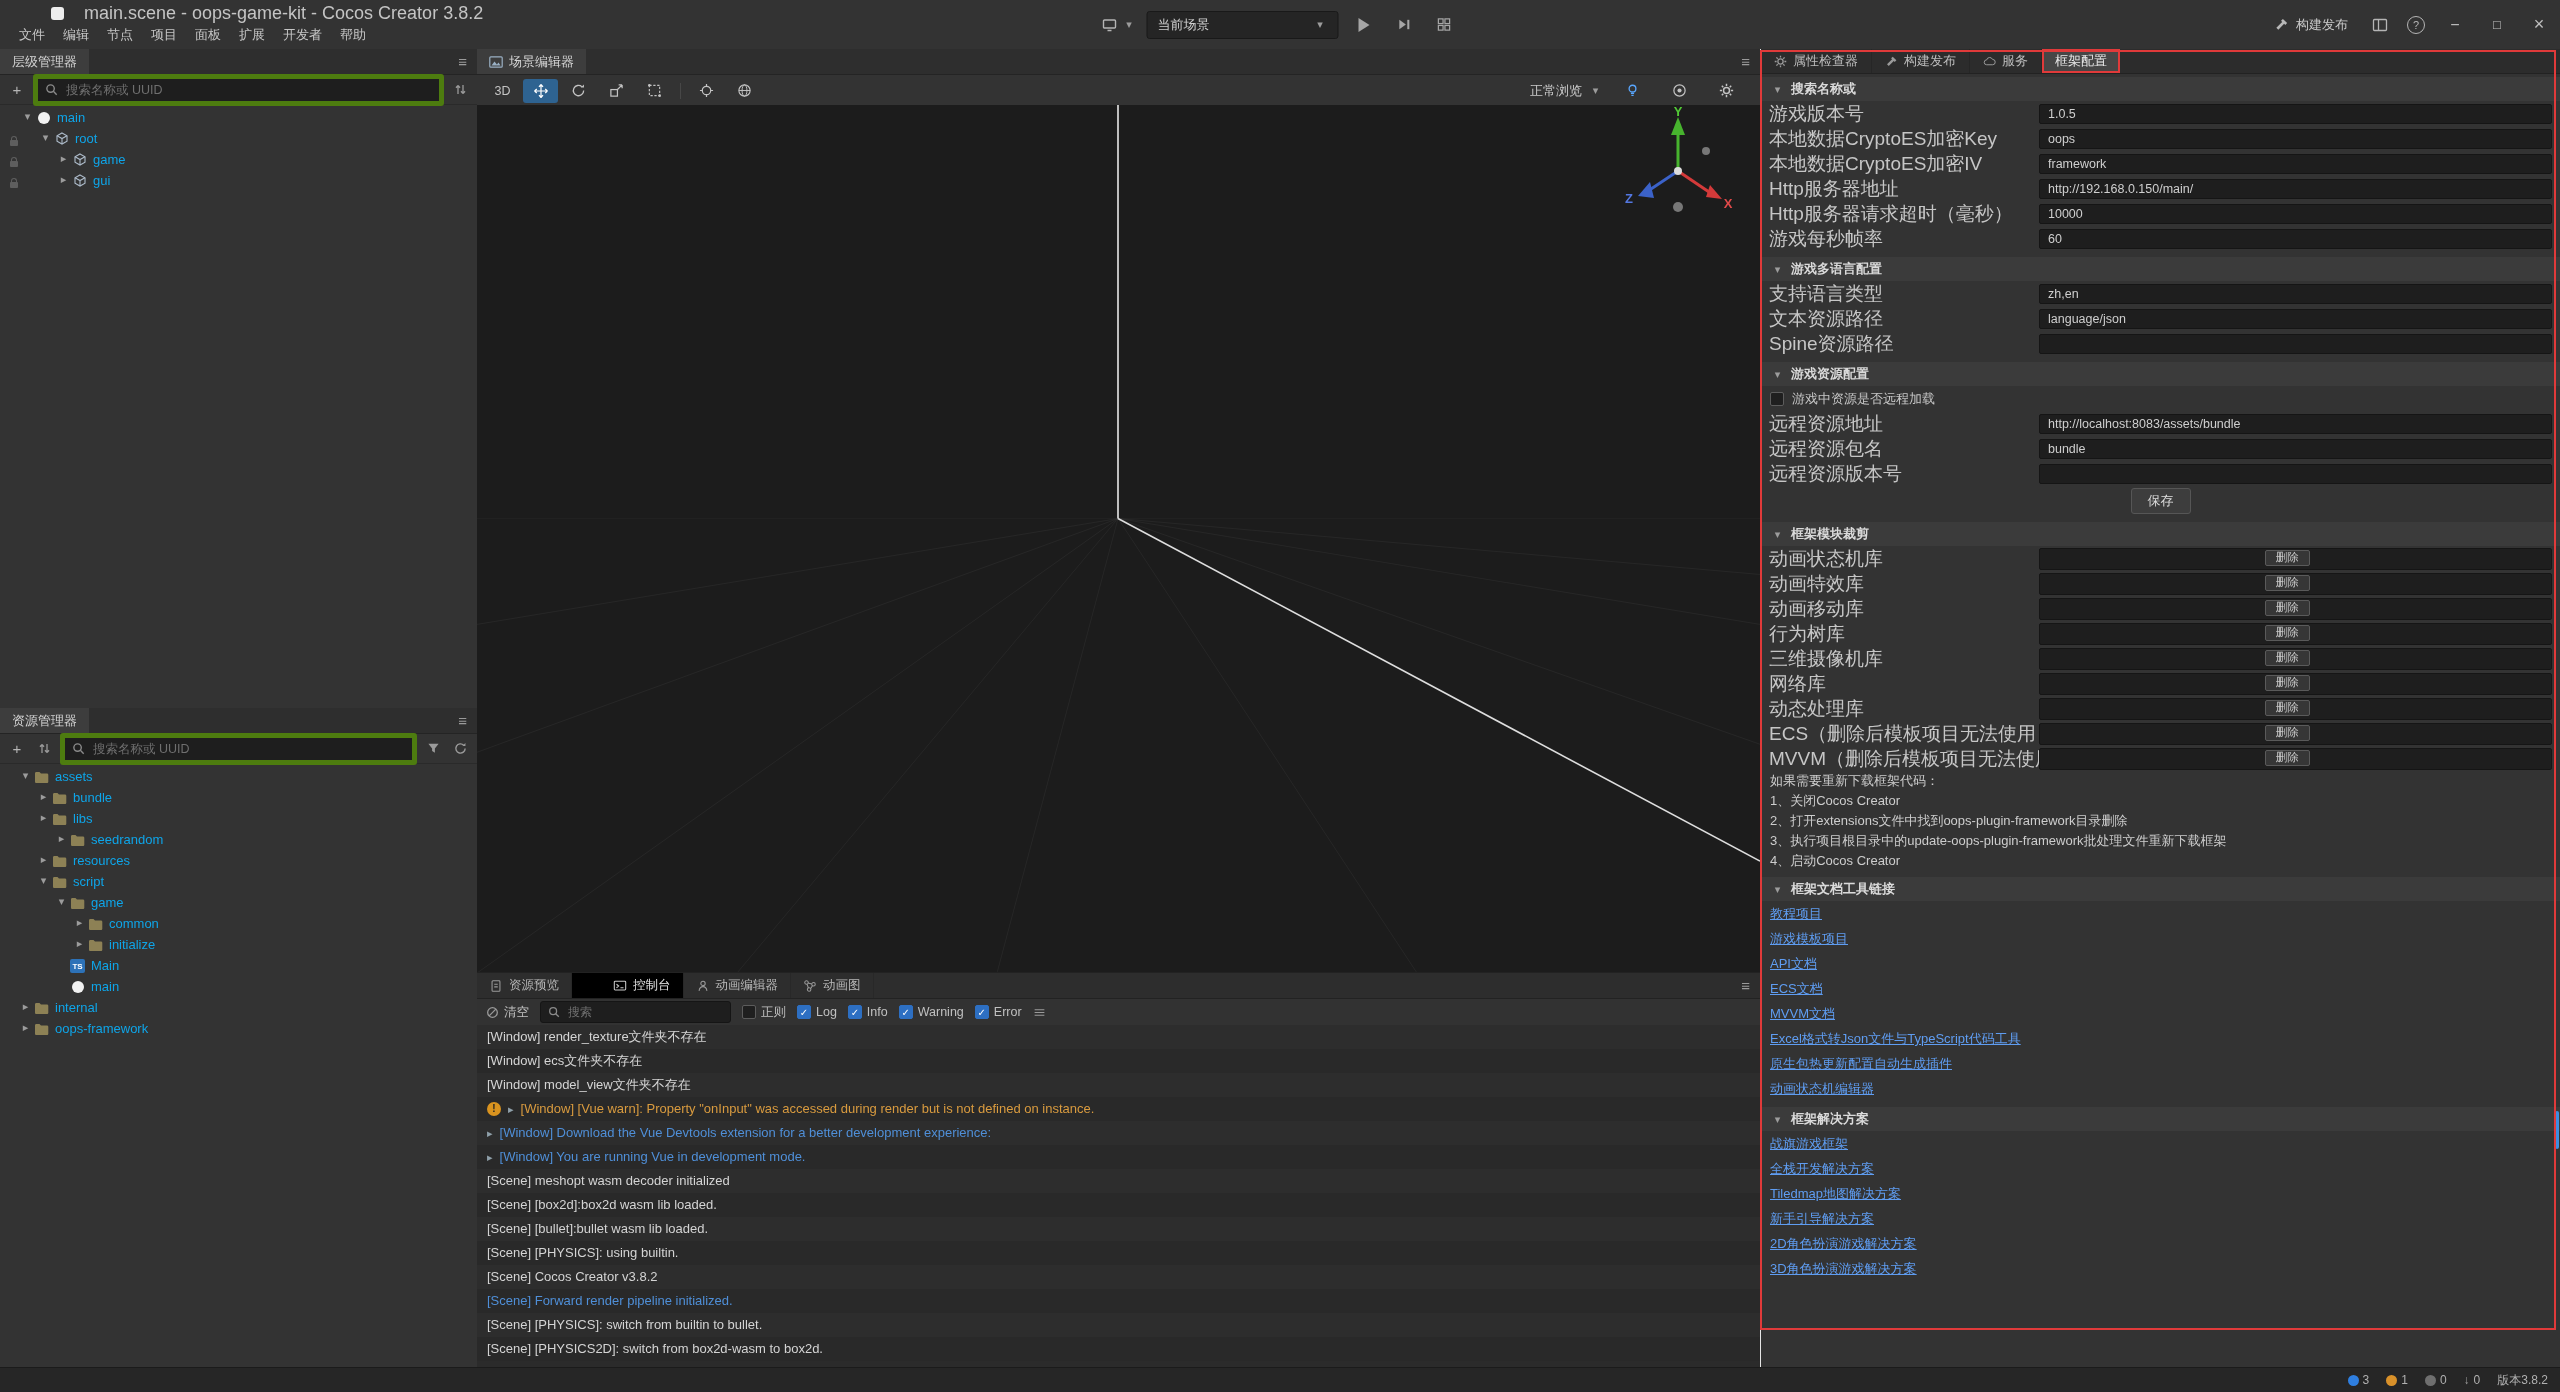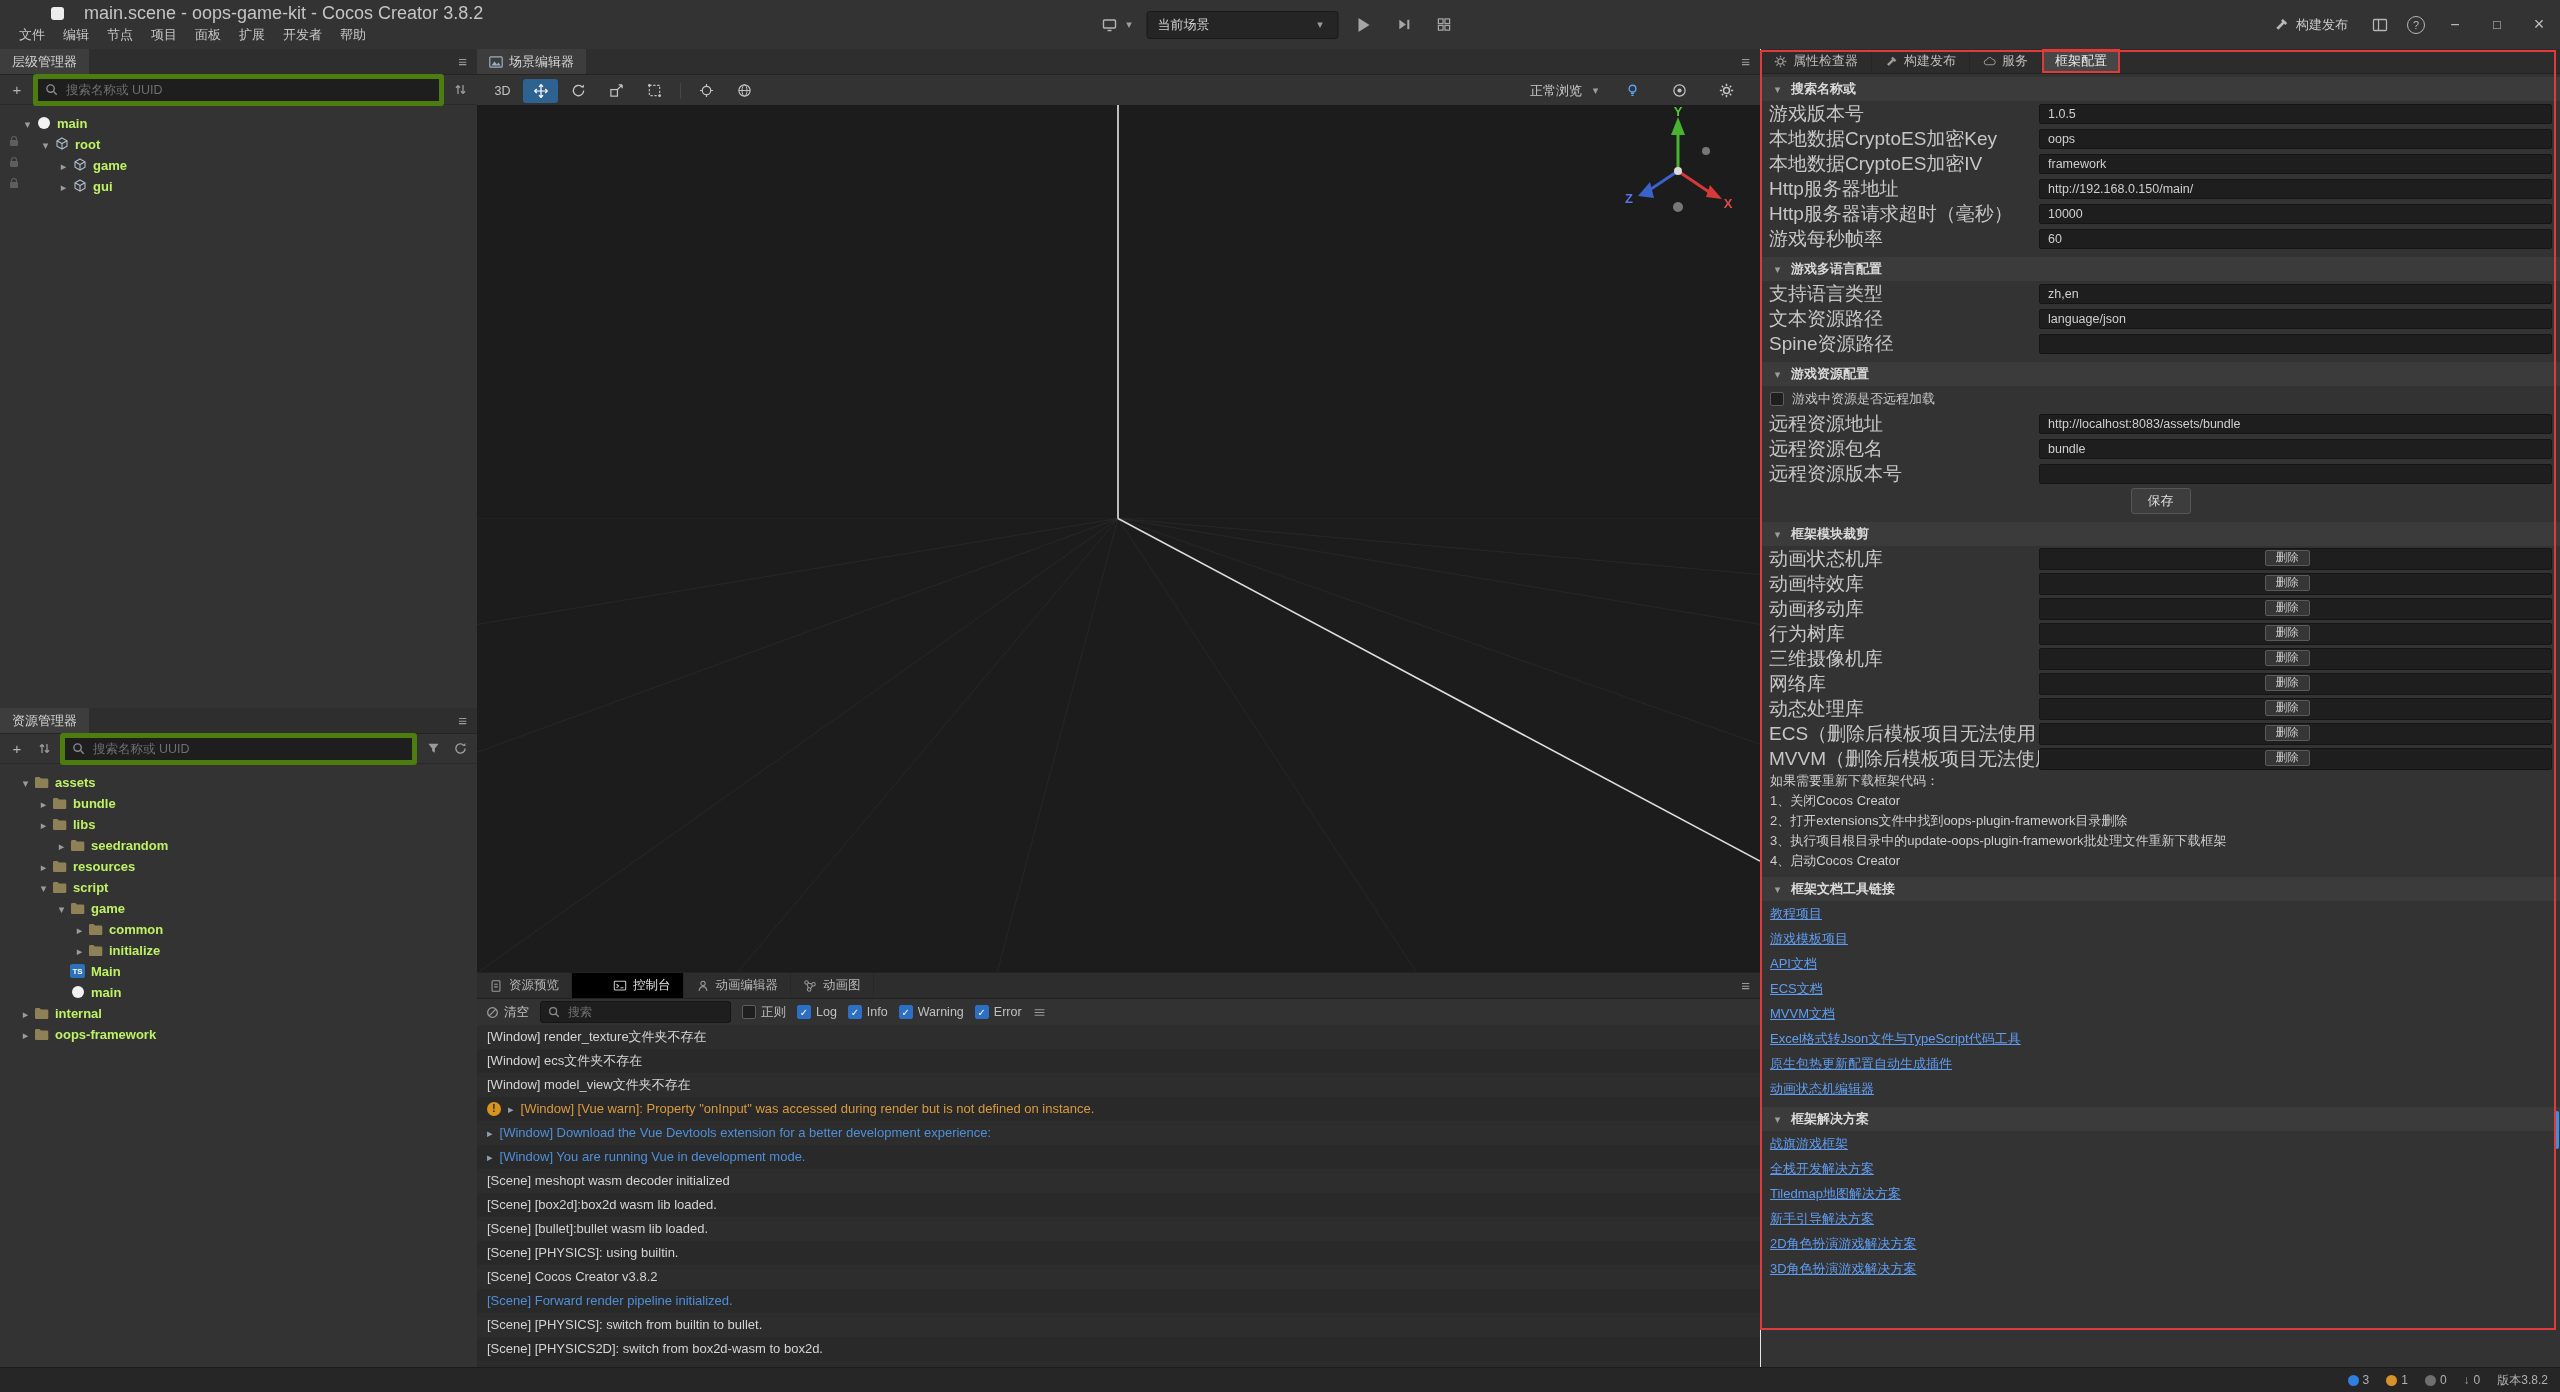--- a/index.html
+++ b/index.html
@@ -41,21 +41,21 @@
   #assets{left:0;top:708px;width:477px;bottom:24px;border-right:1px solid #1e1e1e;}
   .panel-h{height:25px;background:#2e2e2e;border-bottom:1px solid #242424;display:flex;align-items:stretch;}
   .panel-tab{display:flex;align-items:center;gap:6px;padding:0 12px;background:#3d3d3d;font-size:13px;color:#d4d4d4;}
   .panel-h .menu-icon{margin-left:auto;align-self:center;margin-right:10px;}
   .search-row{height:29px;display:flex;align-items:center;gap:5px;padding:0 6px;border-bottom:1px solid #2a2a2a;}
   .mini{width:22px;height:22px;display:flex;align-items:center;justify-content:center;border-radius:3px;color:#b5b5b5;}
   .search-box{flex:1;height:22px;background:#1e1e1e;border:5px solid #4d7c0f;border-radius:3px;display:flex;align-items:center;gap:6px;padding:0 7px;}
   .search-box input{flex:1;min-width:0;background:transparent;border:0;outline:0;color:#ccc;font-size:12.5px;font-family:inherit;}
   input::placeholder{color:#6f6f6f;}
   .tree{padding-top:5px;}
-  .trow{height:21px;display:flex;align-items:flex-end;position:relative;color:#bef264;font-weight:bold;}
+  .trow{height:21px;display:flex;align-items:flex-start;position:relative;color:#0ea5e9;}
   .ticon{width:17px;height:16px;flex:none;margin-right:5px;display:flex;align-items:center;justify-content:center;}
   .cocos-dot{width:12px;height:12px;border-radius:50%;background:#f2f2f2;}
   .ts-badge{width:15px;height:14px;border-radius:2px;background:#2d72b8;color:#fff;font-size:8px;font-weight:bold;display:flex;align-items:center;justify-content:center;}
   .ts-badge::before{content:"TS"}
   .lock{width:8px;height:6px;background:#8a8a8a;border-radius:1px;position:absolute;left:10px;top:9px;opacity:.5;}
   .lock::before{content:"";position:absolute;top:-4px;left:1px;width:6px;height:4px;border:1.5px solid #8a8a8a;border-bottom:0;border-radius:3px 3px 0 0;box-sizing:border-box;}
 
   
   .center{position:absolute;left:477px;top:49px;width:1283px;bottom:24px;background:#333;border-right:4px solid #e5e5e5;}
   .scene-toolbar{height:31px;display:flex;align-items:center;gap:3px;padding:0 8px;background:#333;border-bottom:1px solid #222;}

